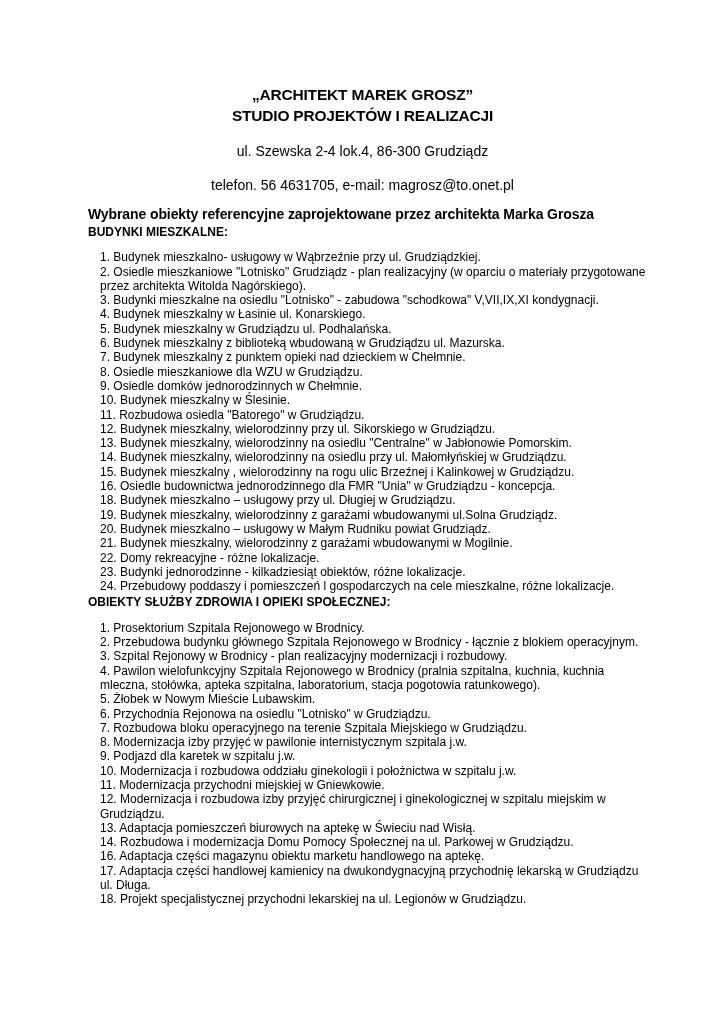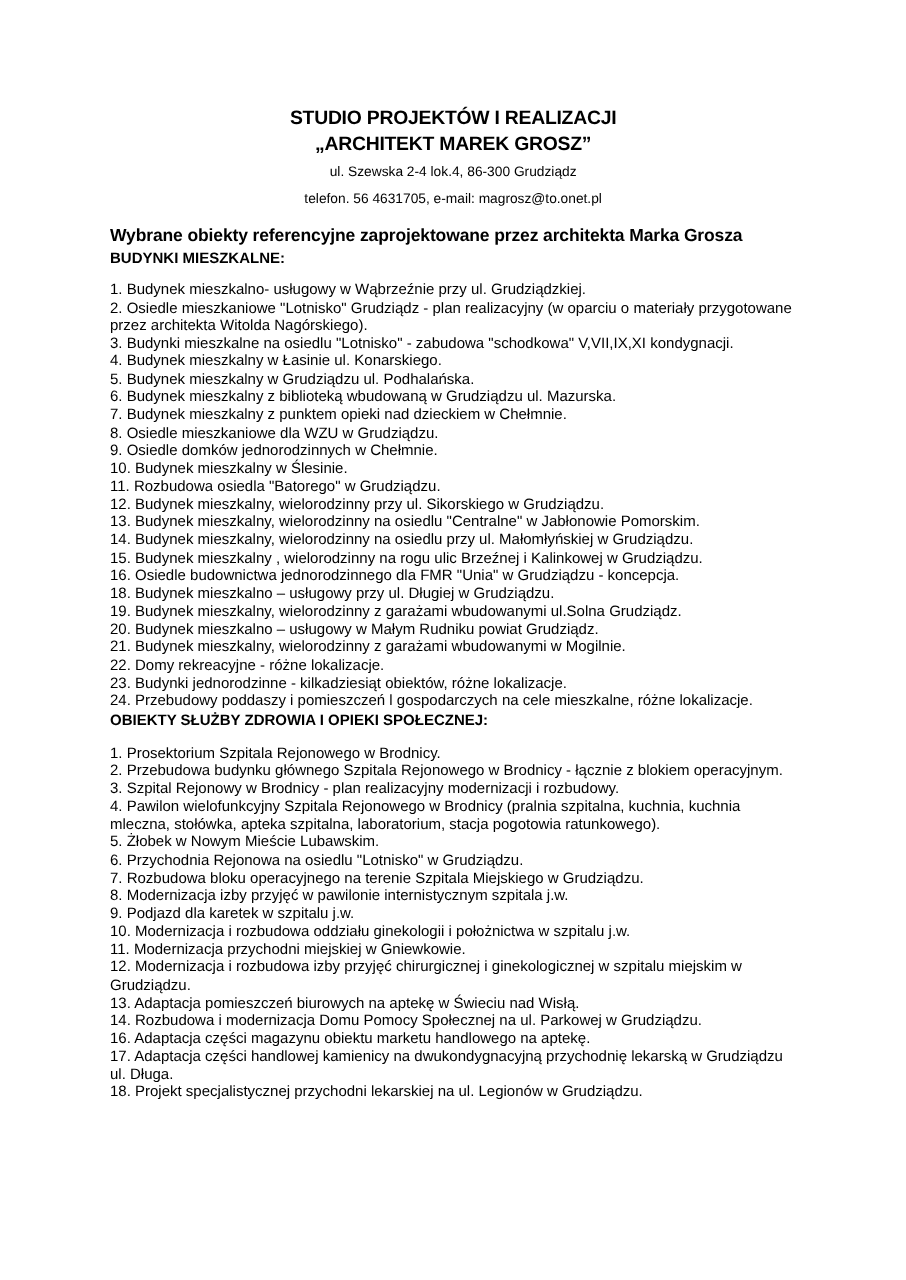--- a/index.html
+++ b/index.html
@@ -24,58 +24,58 @@
   }
   
   .letterhead { text-align: center; }
   .company-title {
     font-size: 15.5px;
     font-weight: bold;
     line-height: 21px;
     letter-spacing: -0.2px;
   }
   .company-sub {
-    font-size: 11px;
+    font-size: 14px;
     line-height: 17px;
-    margin-top: 4px;
+    margin-top: 17px;
   }
   .company-sub:first-of-type { margin-top: 2px; }
   
   .main-heading {
     margin-top: 11px;
     font-size: 14px;
     font-weight: bold;
     line-height: 18px;
     white-space: nowrap;
     letter-spacing: -0.1px;
   }
   
   .section-title {
     margin-top: 2px;
     margin-bottom: 11px;
     font-size: 12px;
     font-weight: bold;
     line-height: 14.3px;
   }
-  .section-items { width: 551px; }
+  .section-items { width: 551px; margin-left: 12px; }
   .list-item {
     font-size: 12px;
     line-height: 14.3px;
     font-weight: normal;
   }
 </style>
 </head>
 <body>
 
 <div class="page">
   <div class="content">
 
     <header class="letterhead">
+      <div class="company-title">„ARCHITEKT MAREK GROSZ”</div>
       <div class="company-title">STUDIO PROJEKTÓW I REALIZACJI</div>
-      <div class="company-title">„ARCHITEKT MAREK GROSZ”</div>
       <div class="company-sub">ul. Szewska 2-4 lok.4, 86-300 Grudziądz</div>
       <div class="company-sub">telefon. 56 4631705, e-mail: magrosz@to.onet.pl</div>
     </header>
 
     <h1 class="main-heading">Wybrane obiekty referencyjne zaprojektowane przez architekta Marka Grosza</h1>
 
     <div id="sections">
         <h2 class="section-title">BUDYNKI MIESZKALNE:</h2>
         <div class="section-items">
           <div class="list-item">1. Budynek mieszkalno- usługowy w Wąbrzeźnie przy ul. Grudziądzkiej.</div>

